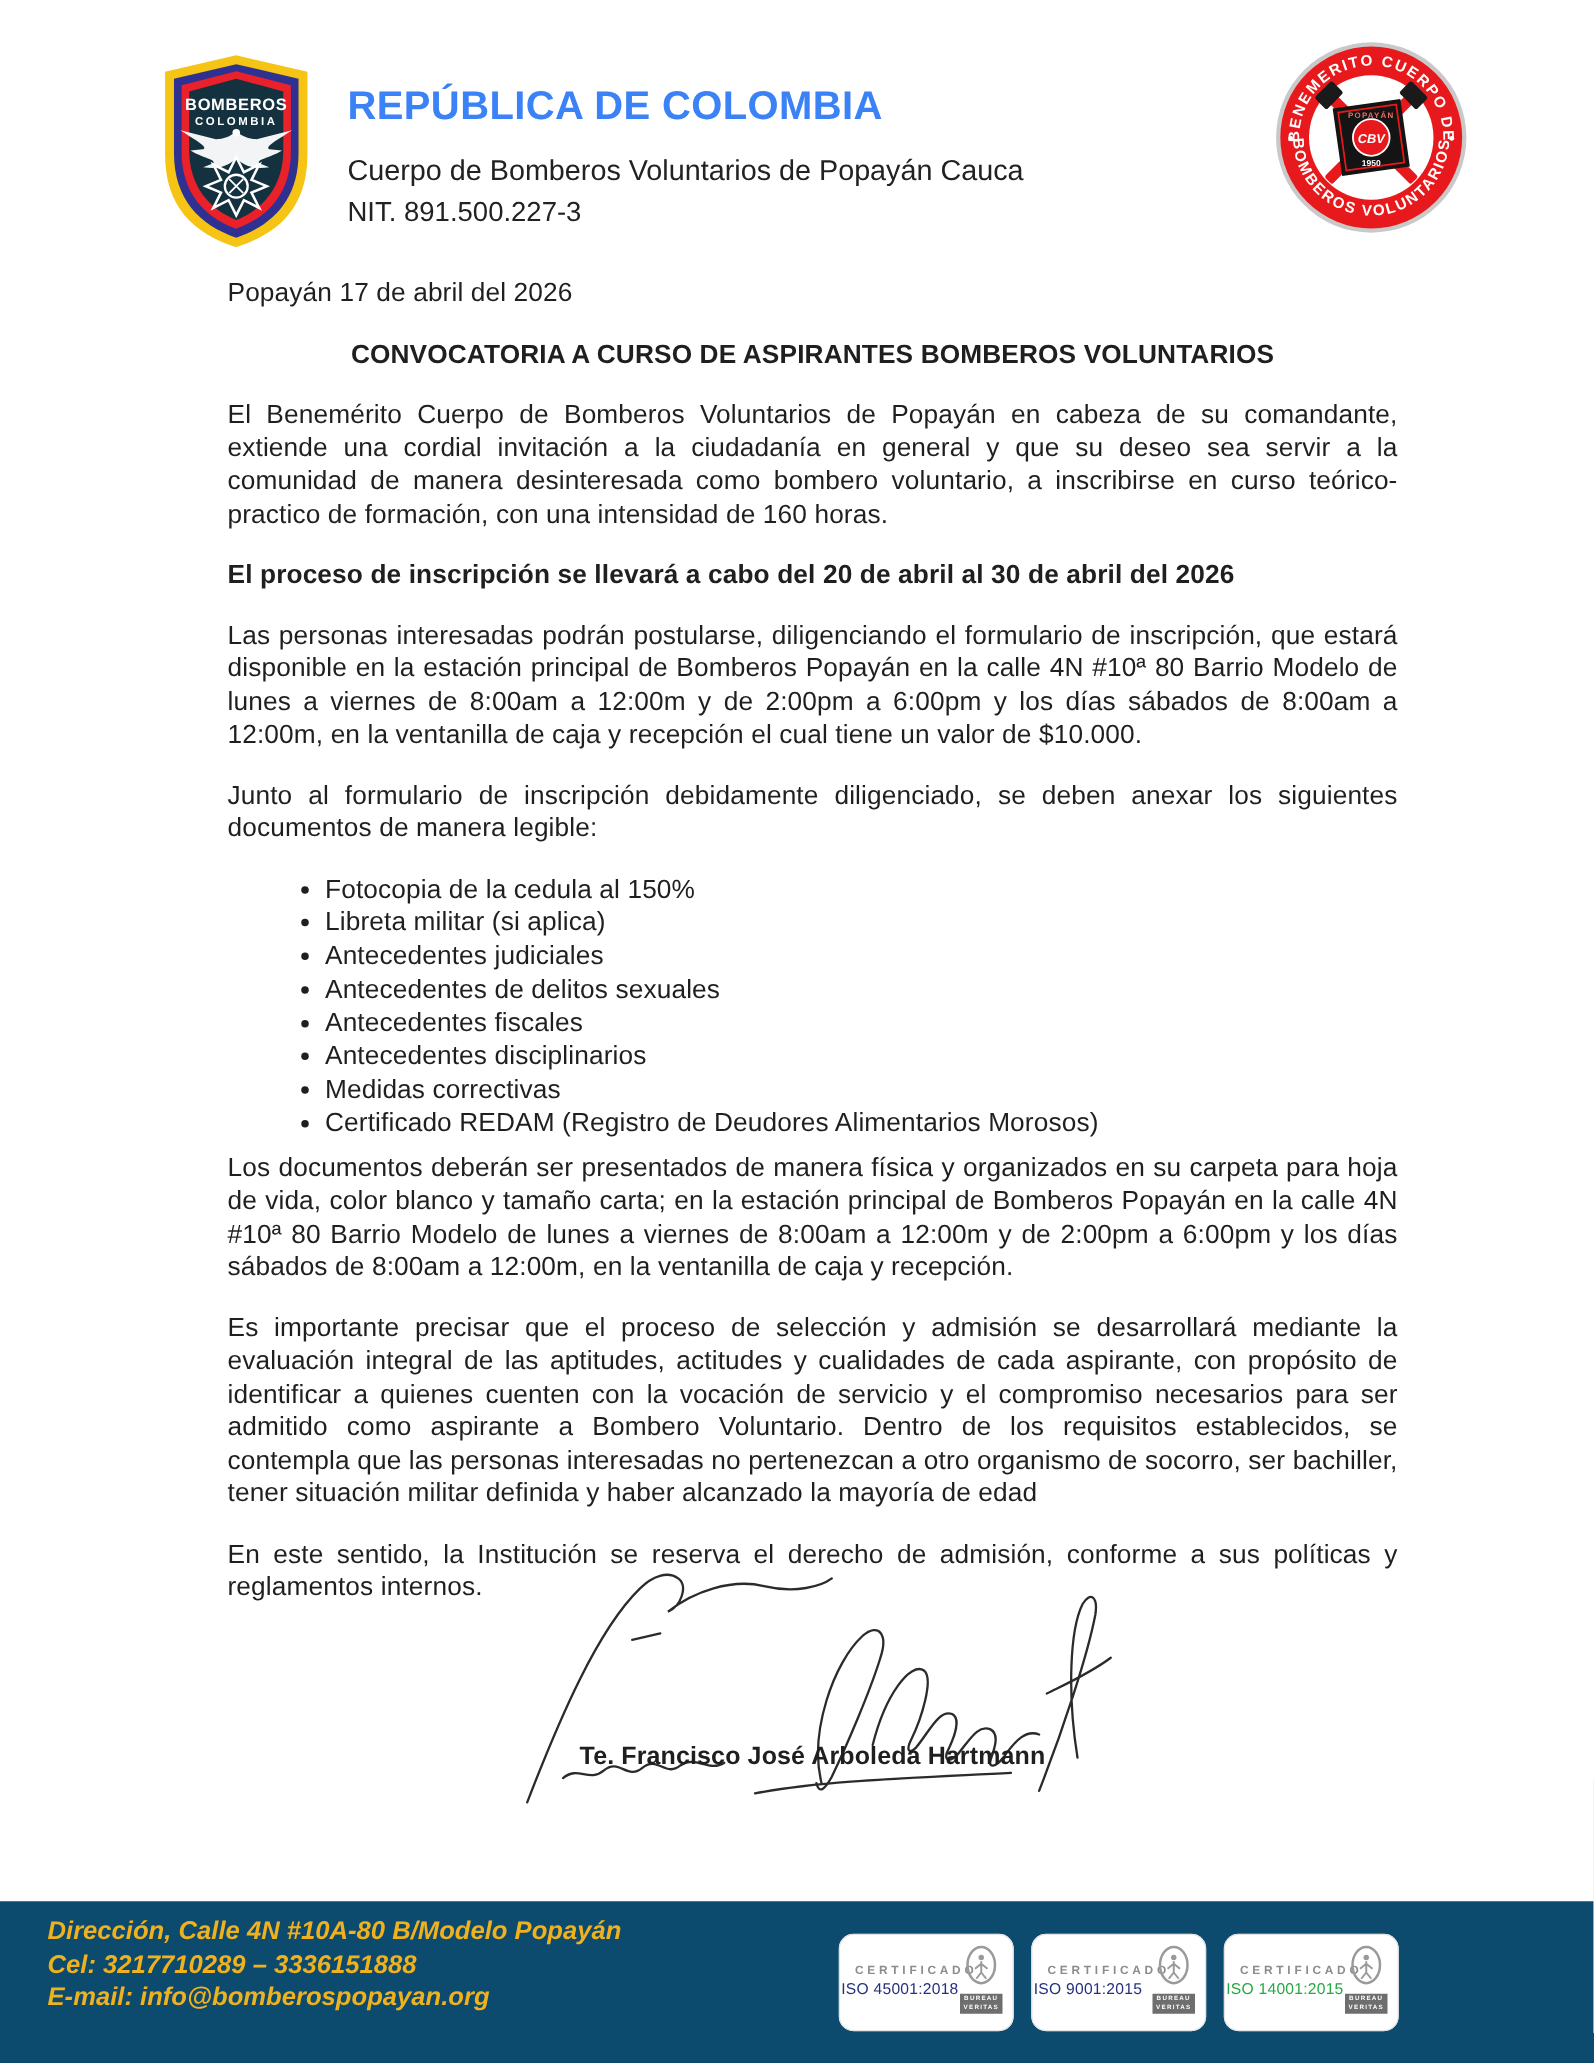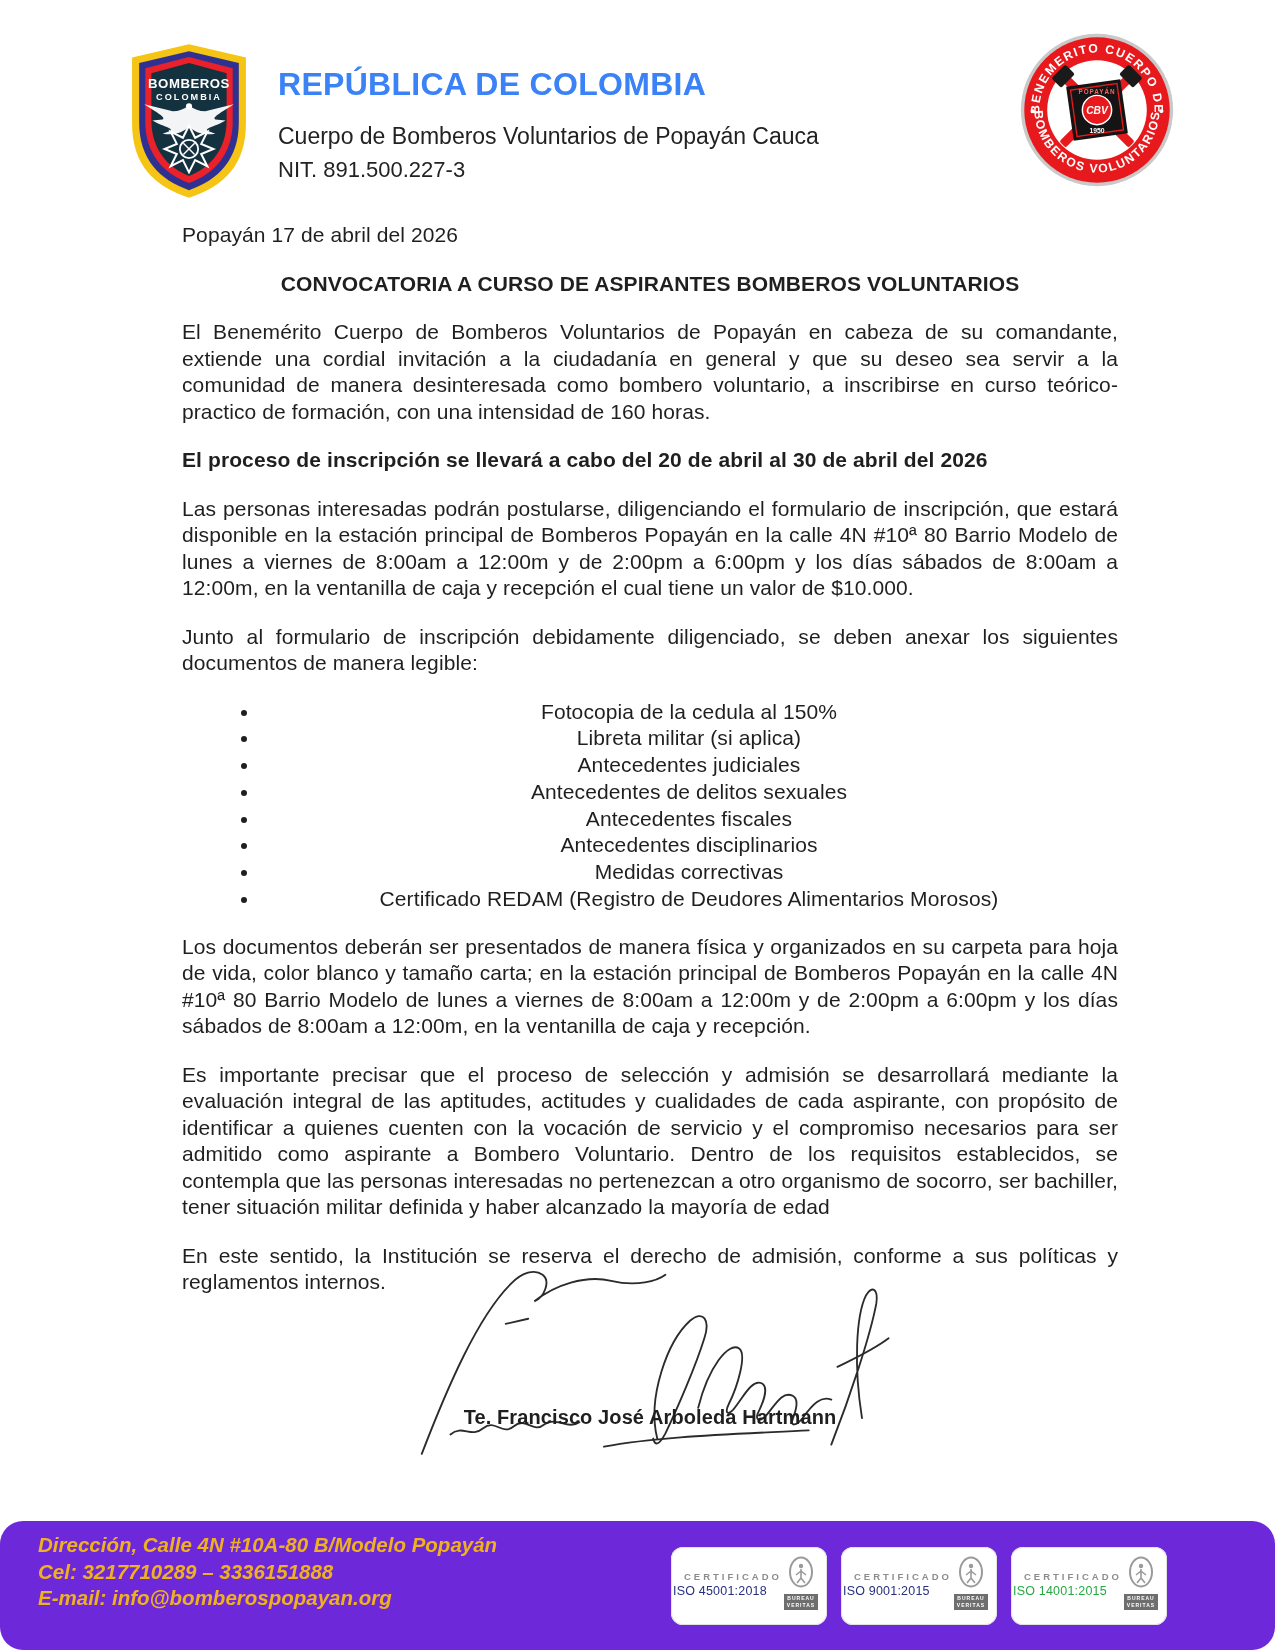--- a/index.html
+++ b/index.html
@@ -19,35 +19,35 @@
 
   
   .letter-body {
     position:absolute; left:182px; top:222px; width:936px;
     font-size:21px; line-height:26.5px; letter-spacing:.1px; text-align:justify;
   }
   .letter-body p { margin:0 0 22px; }
   .date-line { text-align:left; margin-bottom:24px; }
   .letter-title { text-align:center; font-weight:bold; font-size:21px; margin:0 0 24px; letter-spacing:.1px; }
   .bold-line { font-weight:bold; text-align:left; }
-  .doc-list { margin:0 0 22px; padding-left:78px; text-align:center; }
+  .doc-list { margin:0 0 10px; padding-left:78px; text-align:left; }
   .doc-list li { margin:0 0 1px; line-height:25.8px; }
   .last-par { margin-bottom:0; }
 
   
   .signature-block { position:relative; height:150px; margin-top:2px; }
   .sig-svg { position:absolute; left:205px; top:-74px; width:520px; height:215px; pointer-events:none; }
   .sig-name { position:absolute; left:0; right:0; top:86px; text-align:center; font-weight:bold; font-size:20px; }
   .sig-role { position:absolute; left:0; right:0; top:113px; text-align:center; font-weight:bold; font-size:20px; }
 
   
   .footer { position:absolute; left:0; top:1521px; width:1275px; height:129px; }
   .contact { position:absolute; left:38px; top:11px; font-weight:bold; font-style:italic; font-size:20.5px; line-height:26.5px; }
   .badges { position:absolute; left:671px; top:26px; display:flex; gap:14px; }
-  .badge { width:156px; height:78px; background:#fff; border-radius:12px; position:relative; box-shadow:0 0 0 1px #e2e2e2 inset; }
+  .badge { width:140px; height:78px; background:#fff; border-radius:12px; position:relative; box-shadow:0 0 0 1px #e2e2e2 inset; }
   .cert-label { position:absolute; left:13px; top:24px; font-size:9.5px; letter-spacing:3px; color:#8c8c8c; font-weight:bold; }
   .cert-iso { position:absolute; left:2px; top:37px; font-size:12.5px; font-weight:normal; letter-spacing:.2px; }
   .bv { position:absolute; right:7px; top:9px; width:38px; text-align:center; }
   .bv-box { margin:2px auto 0; width:34px; background:#6e6e6e; color:#fff; font-size:5px; line-height:6.5px;
             padding:1px 0 2px; letter-spacing:1px; font-weight:bold; }
 </style>
 </head>
 <body>
 
 <div class="page">
@@ -143,21 +143,21 @@
           <path d="M300,160 C310,120 330,95 340,102 C348,108 338,140 330,156 C326,164 328,168 334,162 C344,150 352,132 362,136 C370,140 362,158 358,166 C356,172 360,174 366,168 C376,156 382,144 392,148 C400,152 394,166 392,172 C390,178 396,178 402,170 C412,156 420,148 430,152"></path>
           <path d="M430,196 C448,150 468,90 474,58 C476,44 470,40 464,50 C454,70 452,120 460,170"></path>
           <path d="M436,120 C452,112 470,104 486,92"></path>
           <path d="M208,198 C260,188 330,186 408,182"></path>
         </g>
       </svg>
       <div class="sig-name">Te. Francisco José Arboleda Hartmann</div>
     </div>
   </div>
 
-  <div class="footer" style="background: #6d28d9; border-radius: 23px;">
+  <div class="footer" style="background: #0c4a6e;">
     <div class="contact" style="color: rgb(240, 177, 30);">
       <div>Dirección, Calle 4N #10A-80 B/Modelo Popayán</div>
       <div>Cel: 3217710289 – 3336151888</div>
       <div>E-mail: info@bomberospopayan.org</div>
     </div>
 
     <div class="badges">
       <div class="badge">
         <div class="cert-label">CERTIFICADO</div>
         <div class="cert-iso" style="color: rgb(38, 49, 126);">ISO 45001:2018</div>

